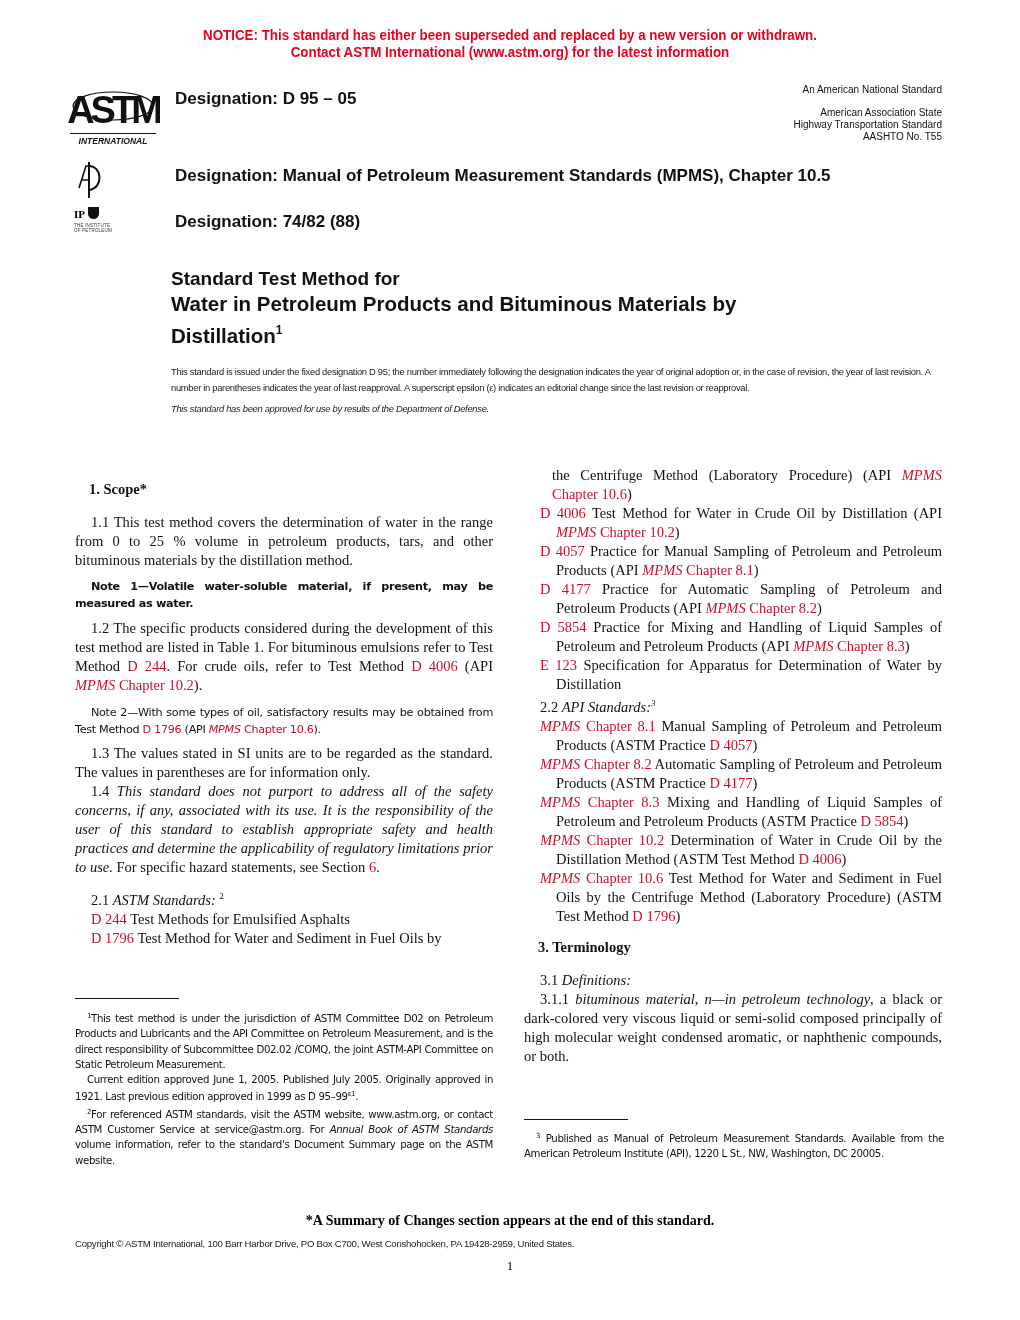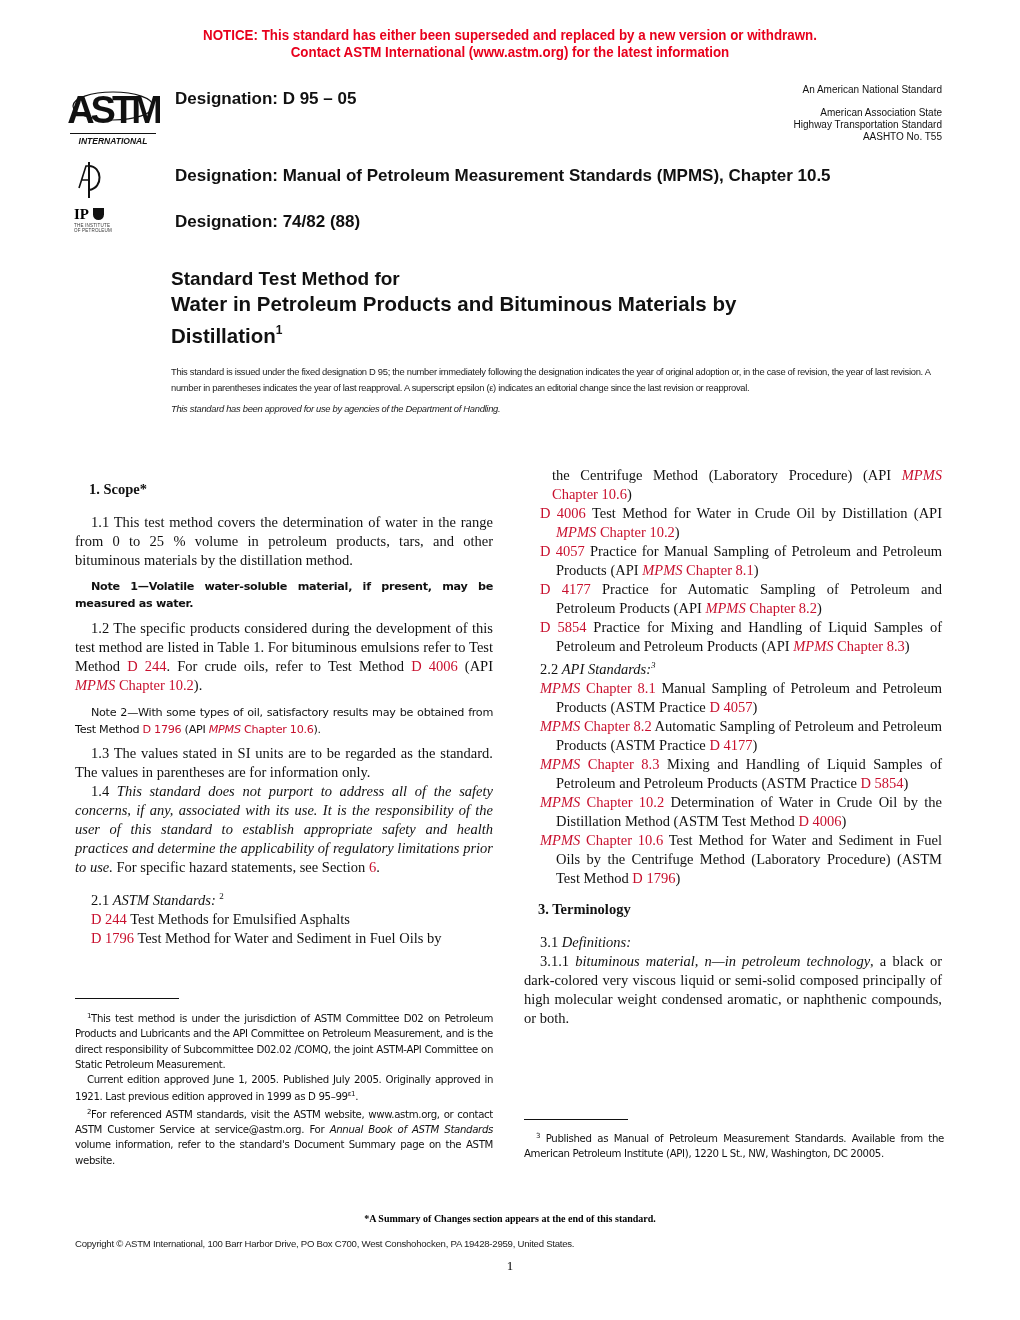--- a/index.html
+++ b/index.html
@@ -20,21 +20,21 @@
   .col p { margin: 0; }
   .col h2 { margin: 14px; font-size: 14.5px; font-weight: bold; line-height: 19px; }
   .note { font-size: 11.2px; line-height: 17px; font-family: "DejaVu Sans", sans-serif; letter-spacing: -0.3px; }
   .ind { text-indent: 16px; }
   .hang { padding-left: 16px; text-indent: -16px; }
   .fn { font-family: "DejaVu Sans", sans-serif; font-size: 10.2px; line-height: 15.3px; color: #111; text-align: justify; letter-spacing: -0.35px; }
   .fn p { margin: 0; text-indent: 12px; }
   .fn sup { font-size: 7px; vertical-align: 4px; }
   .rule { height: 1px; background: #111; width: 104px; }
   .col sup { font-size: 9px; vertical-align: 6px; }
-  .summary { left: 0; width: 1020px; top: 1213px; text-align: center; font-family: "Liberation Serif", serif; font-weight: bold; font-size: 10px; }
+  .summary { left: 0; width: 1020px; top: 1213px; text-align: center; font-family: "Liberation Serif", serif; font-weight: bold; font-size: 14px; }
   .copyright { left: 75px; top: 1238px; font-family: "Liberation Sans", sans-serif; font-size: 9.6px; color: #222; letter-spacing: -0.25px; }
   .pagenum { left: 0; width: 1020px; top: 1258px; text-align: center; font-family: "Liberation Serif", serif; font-size: 13px; }
 </style>
 </head>
 <body>
 
 <div class="abs notice">
   <div>NOTICE: This standard has either been superseded and replaced by a new version or withdrawn.</div>
   <div>Contact ASTM International (www.astm.org) for the latest information</div>
 </div>
@@ -50,21 +50,21 @@
 
 <div class="abs" style="left:76px; top:160px; width:30px; height:40px;">
   <svg width="30" height="40" viewBox="0 0 30 40">
     <line x1="13" y1="2" x2="13" y2="38" stroke="#111" stroke-width="2"></line>
     <path d="M13 6 C26 6 28 28 13 30" fill="none" stroke="#111" stroke-width="2"></path>
     <path d="M3 28 L10 6 L13 6 M5 20 L13 20" fill="none" stroke="#111" stroke-width="1.6"></path>
   </svg>
 </div>
 
 <div class="abs" style="left:74px; top:205px; width:44px; height:36px;">
-  <div style="font-family:'Liberation Serif',serif; font-weight:bold; font-size:15px; line-height:18px;">
+  <div style="font-family:'Liberation Serif',serif; font-weight:bold; font-size:11px; line-height:18px;">
     <span>IP</span>
     <span style="display:inline-block; width:11px; height:12px; background:#111; border-radius:0 0 6px 6px; vertical-align:-1px; margin-left:1px;"></span>
   </div>
   <div style="font-family:'Liberation Sans',sans-serif; font-size:4.5px; line-height:5px; color:#333; letter-spacing:0.2px;">
     <div>THE INSTITUTE</div>
     <div>OF PETROLEUM</div>
   </div>
 </div>
 
 <div class="abs desig" style="left:175px; top:89px;">Designation: D 95 – 05</div>
@@ -79,21 +79,21 @@
 </div>
 
 <div class="abs title">
   <span class="l1">Standard Test Method for</span>
   <span class="l2">Water in Petroleum Products and Bituminous Materials by</span>
   <span class="l2"><span>Distillation</span><sup>1</sup></span>
 </div>
 
 <div class="abs fineprint">
   <p>This standard is issued under the fixed designation D 95; the number immediately following the designation indicates the year of original adoption or, in the case of revision, the year of last revision. A number in parentheses indicates the year of last reapproval. A superscript epsilon (ε) indicates an editorial change since the last revision or reapproval.</p>
-  <p class="italic">This standard has been approved for use by agencies of the Department of Handling.</p>
+  <p class="italic">This standard has been approved for use by results of the Department of Defense.</p>
 </div>
 
 <div class="abs col" style="left:75px; top:466px; width:418px;">
   <h2>1.  Scope*</h2>
   <p class="ind" style="margin-top:6px;">1.1  This test method covers the determination of water in the range from 0 to 25 % volume in petroleum products, tars, and other bituminous materials by the distillation method.</p>
   <p class="note ind" style="margin-top:8px;font-weight:bold;">Note 1—Volatile water-soluble material, if present, may be measured as water.</p>
   <p class="ind" style="margin-top:7px;"><span>1.2  The specific products considered during the development of this test method are listed in Table  1. For bituminous emulsions refer to Test Method </span><a class="red">D 244</a><span>. For crude oils, refer to Test Method </span><a class="red">D 4006</a><span> (API </span><a class="red"><i>MPMS</i><span> Chapter 10.2</span></a><span>).</span></p>
   <p class="note ind" style="margin-top:9px;"><span>Note 2—With some types of oil, satisfactory results may be obtained from Test Method </span><a class="red">D 1796</a><span> (API </span><a class="red"><i>MPMS</i><span> Chapter 10.6</span></a><span>).</span></p>
   <p class="ind" style="margin-top:6px;">1.3  The values stated in SI units are to be regarded as the standard. The values in parentheses are for information only.</p>
   <p class="ind"><span>1.4  </span><i>This standard does not purport to address all of the safety concerns, if any, associated with its use. It is the responsibility of the user of this standard to establish appropriate safety and health practices and determine the applicability of regulatory limitations prior to use.</i><span> For specific hazard statements, see Section </span><a class="red">6</a><span>.</span></p>
@@ -110,20 +110,21 @@
 </div>
 
 <div class="abs col" style="left:524px; top:466px; width:418px;">
   <p style="padding-left:28px;"><span>the Centrifuge Method (Laboratory Procedure) (API </span><a class="red"><i>MPMS</i><span> Chapter 10.6</span></a><span>)</span></p>
 
   <div style="padding-left:16px;">
     <p class="hang" style="padding-left:16px;"><a class="red">D 4006</a><span> Test Method for Water in Crude Oil by Distillation (API </span><a class="red"><i>MPMS</i><span> Chapter 10.2</span></a><span>)</span></p>
     <p class="hang" style="padding-left:16px;"><a class="red">D 4057</a><span> Practice for Manual Sampling of Petroleum and Petroleum Products (API </span><a class="red"><i>MPMS</i><span> Chapter 8.1</span></a><span>)</span></p>
     <p class="hang" style="padding-left:16px;"><a class="red">D 4177</a><span> Practice for Automatic Sampling of Petroleum and Petroleum Products (API </span><a class="red"><i>MPMS</i><span> Chapter 8.2</span></a><span>)</span></p>
     <p class="hang" style="padding-left:16px;"><a class="red">D 5854</a><span> Practice for Mixing and Handling of Liquid Samples of Petroleum and Petroleum Products (API </span><a class="red"><i>MPMS</i><span> Chapter 8.3</span></a><span>)</span></p>
+    <p class="hang" style="padding-left:16px;"><a class="red">E 123</a><span> Specification for Apparatus for Determination of Water by Distillation</span></p>
   </div>
 
   <p class="ind"><span>2.2  </span><i>API Standards:</i><sup style="font-style:italic;">3</sup></p>
 
   <div style="padding-left:16px;">
     <p class="hang" style="padding-left:16px;"><a class="red"><i>MPMS</i><span> Chapter 8.1</span></a><span> Manual Sampling of Petroleum and Petroleum Products (ASTM Practice </span><a class="red">D 4057</a><span>)</span></p>
     <p class="hang" style="padding-left:16px;"><a class="red"><i>MPMS</i><span> Chapter 8.2</span></a><span> Automatic Sampling of Petroleum and Petroleum Products (ASTM Practice </span><a class="red">D 4177</a><span>)</span></p>
     <p class="hang" style="padding-left:16px;"><a class="red"><i>MPMS</i><span> Chapter 8.3</span></a><span>  Mixing and Handling of Liquid Samples of Petroleum and Petroleum Products (ASTM Practice </span><a class="red">D 5854</a><span>)</span></p>
     <p class="hang" style="padding-left:16px;"><a class="red"><i>MPMS</i><span> Chapter 10.2</span></a><span> Determination of Water in Crude Oil by the Distillation Method (ASTM Test Method </span><a class="red">D 4006</a><span>)</span></p>
     <p class="hang" style="padding-left:16px;"><a class="red"><i>MPMS</i><span> Chapter 10.6</span></a><span> Test Method for Water and Sediment in Fuel Oils by the Centrifuge Method (Laboratory Procedure) (ASTM Test Method </span><a class="red">D 1796</a><span>)</span></p>

